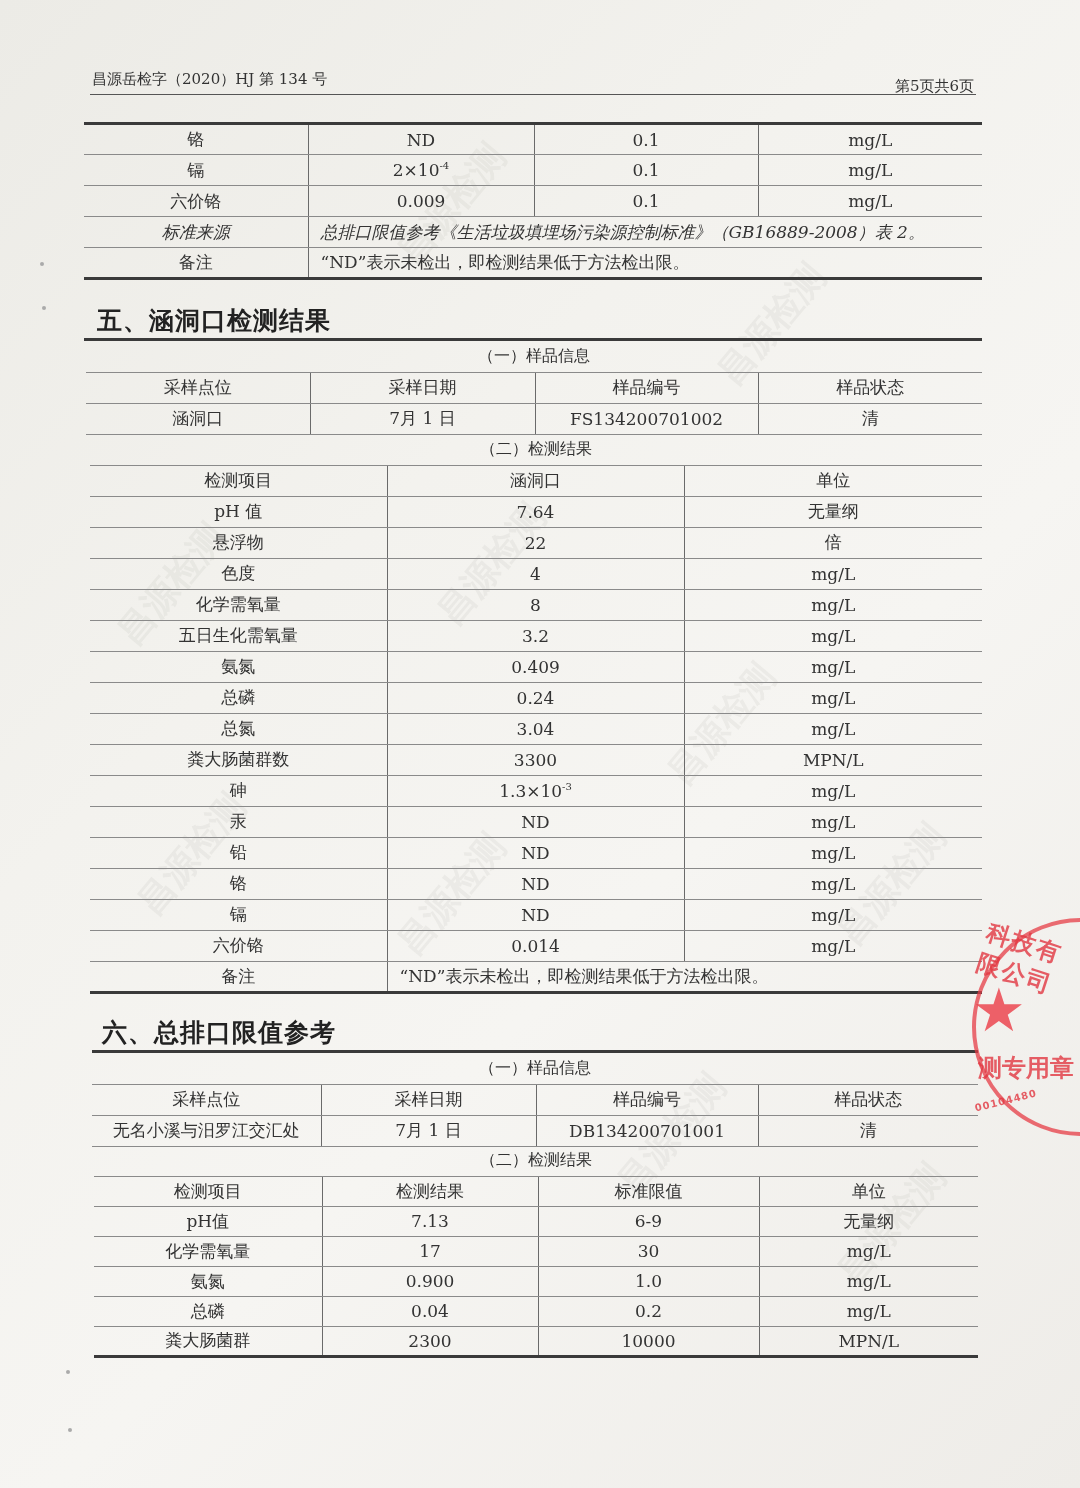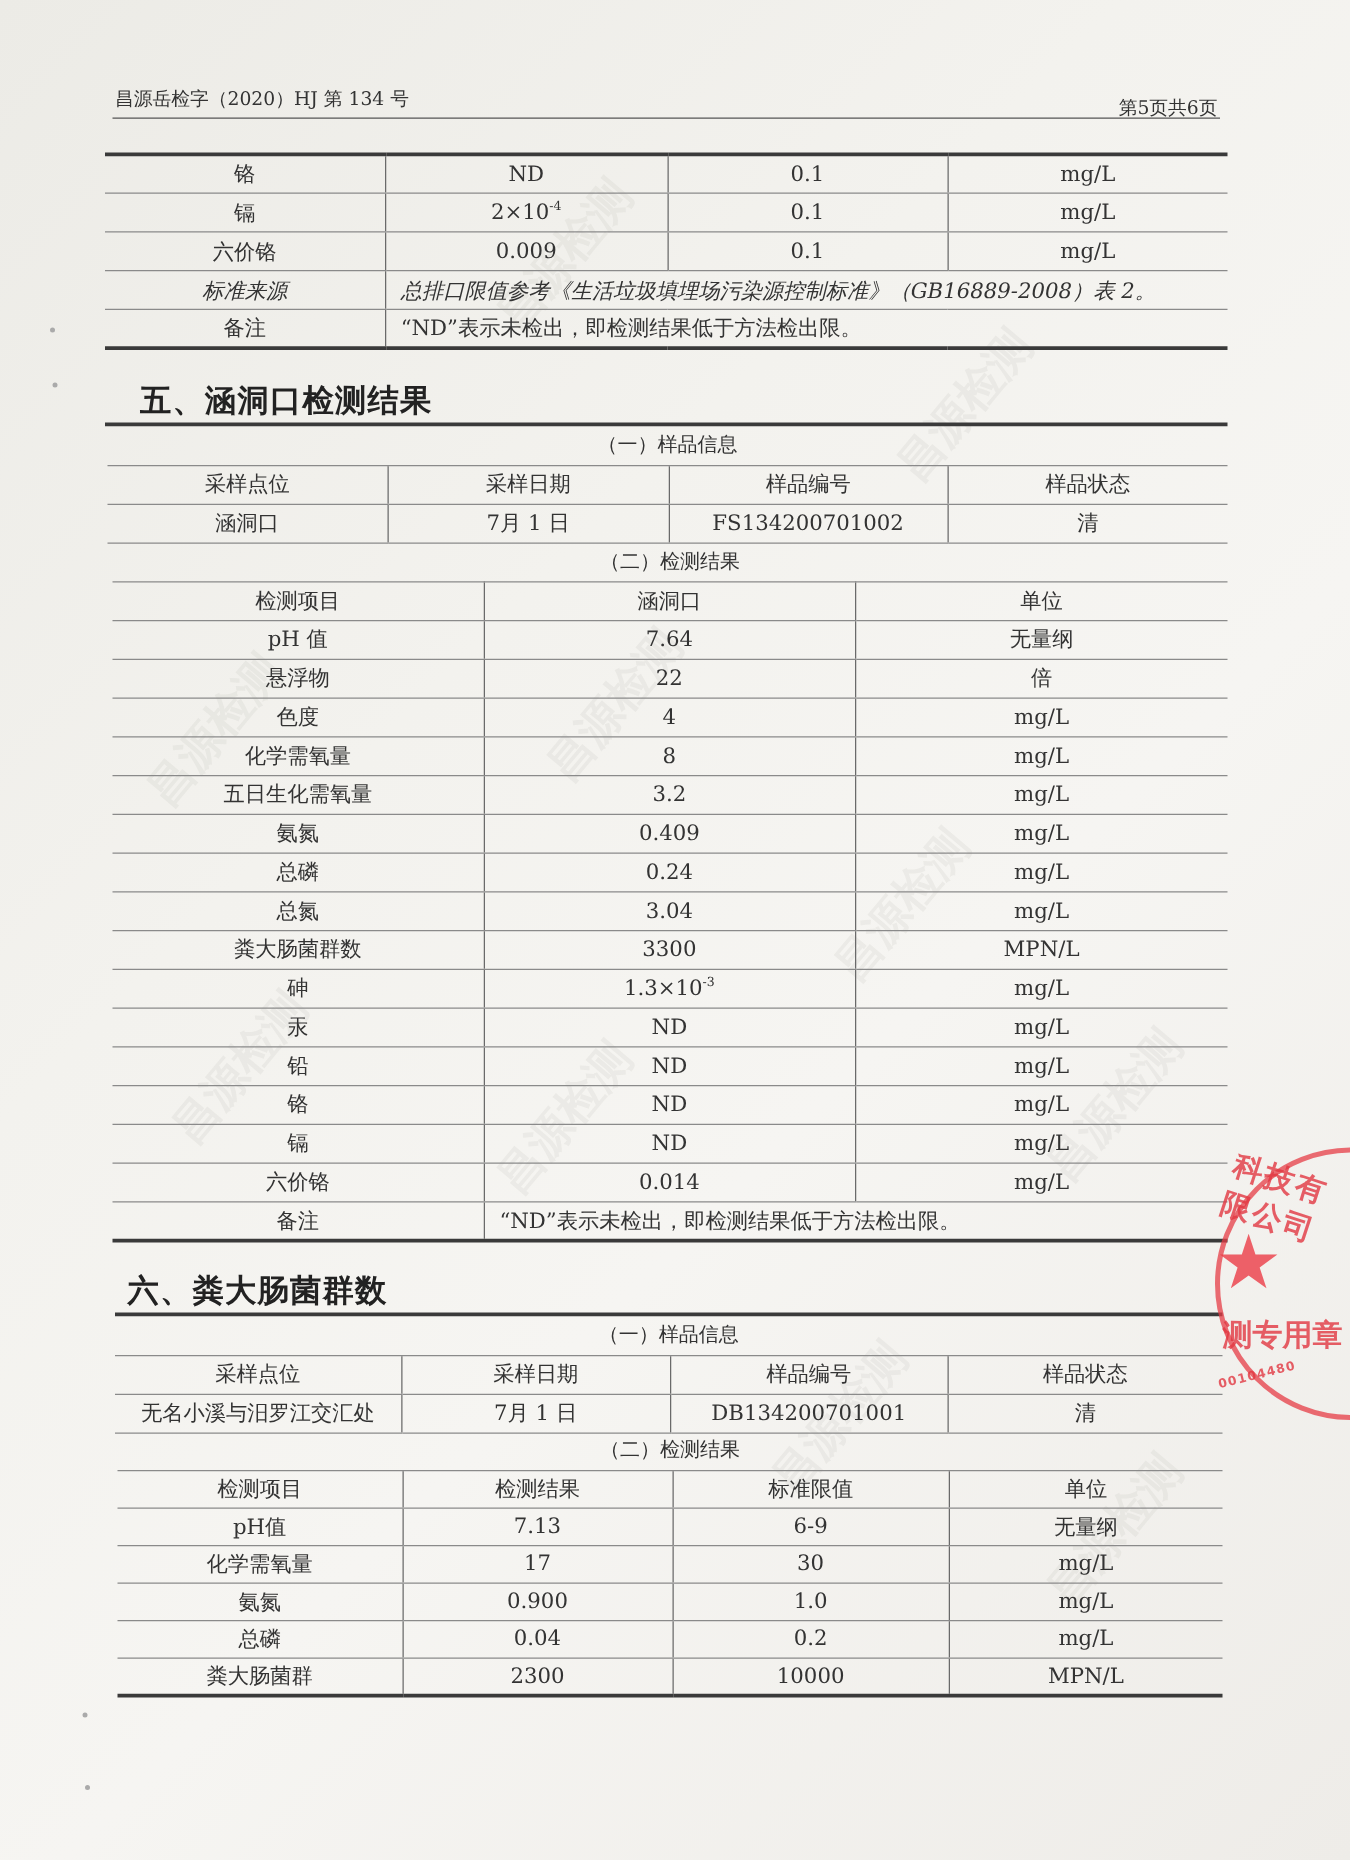--- a/index.html
+++ b/index.html
@@ -87,21 +87,21 @@
     <td>标准来源</td>
     <td class="vl left" colspan="3">总排口限值参考《生活垃圾填埋场污染源控制标准》（GB16889-2008）表 2。</td>
   </tr>
   <tr class="row thick-bot" style="height:31px;">
     <td>备注</td>
     <td class="vl left" colspan="3">“ND”表示未检出，即检测结果低于方法检出限。</td>
   </tr>
 </tbody>
   </table>
 
-<div class="abs section-title" style="left:112px;top:304px;">五、涵洞口检测结果</div>
+<div class="abs section-title" style="left:97px;top:304px;">五、涵洞口检测结果</div>
 <div class="abs title-rule" style="left:84px;top:338px;width:898px;"></div>
 
 <table style="left:86px;top:341px;width:896px;">
   <colgroup>
       <col style="width:224px">
       <col style="width:225px">
       <col style="width:223px">
       <col style="width:224px">
     </colgroup>
   <tbody>
@@ -213,21 +213,21 @@
         <td class="vl">0.014</td>
         <td class="vl">mg/L</td>
       </tr>
   <tr class="row thick-bot" style="height:31px;">
     <td>备注</td>
     <td class="vl left" colspan="2">“ND”表示未检出，即检测结果低于方法检出限。</td>
   </tr>
 </tbody>
   </table>
 
-<div class="abs section-title" style="left:102px;top:1016px;">六、粪大肠菌群数</div>
+<div class="abs section-title" style="left:102px;top:1016px;">六、总排口限值参考</div>
 <div class="abs title-rule" style="left:92px;top:1050px;width:886px;"></div>
 
 <table style="left:92px;top:1053px;width:886px;">
   <colgroup>
       <col style="width:229px">
       <col style="width:215px">
       <col style="width:222px">
       <col style="width:220px">
     </colgroup>
   <tbody>

